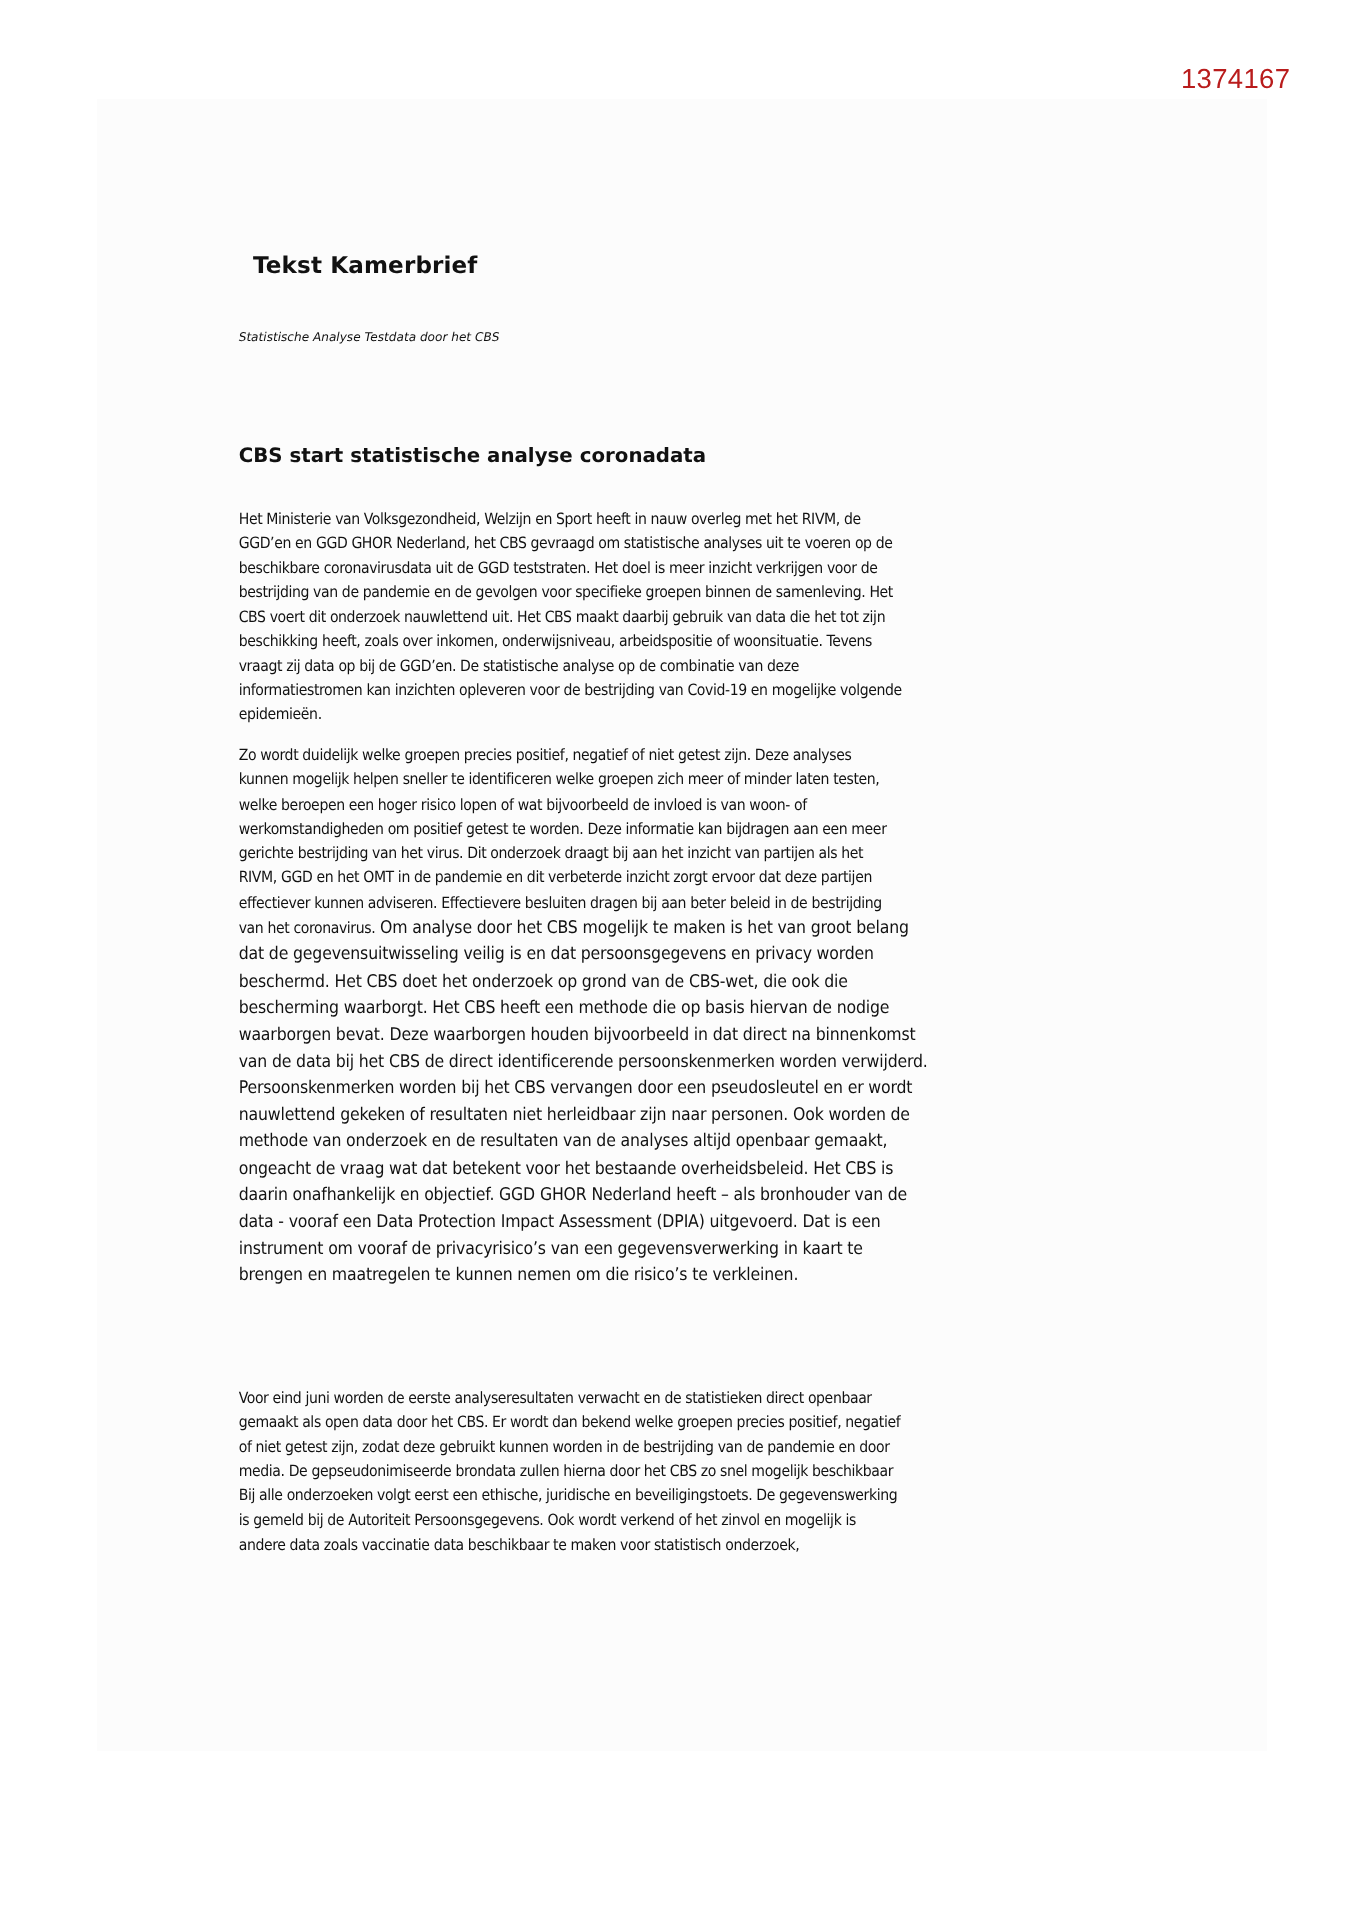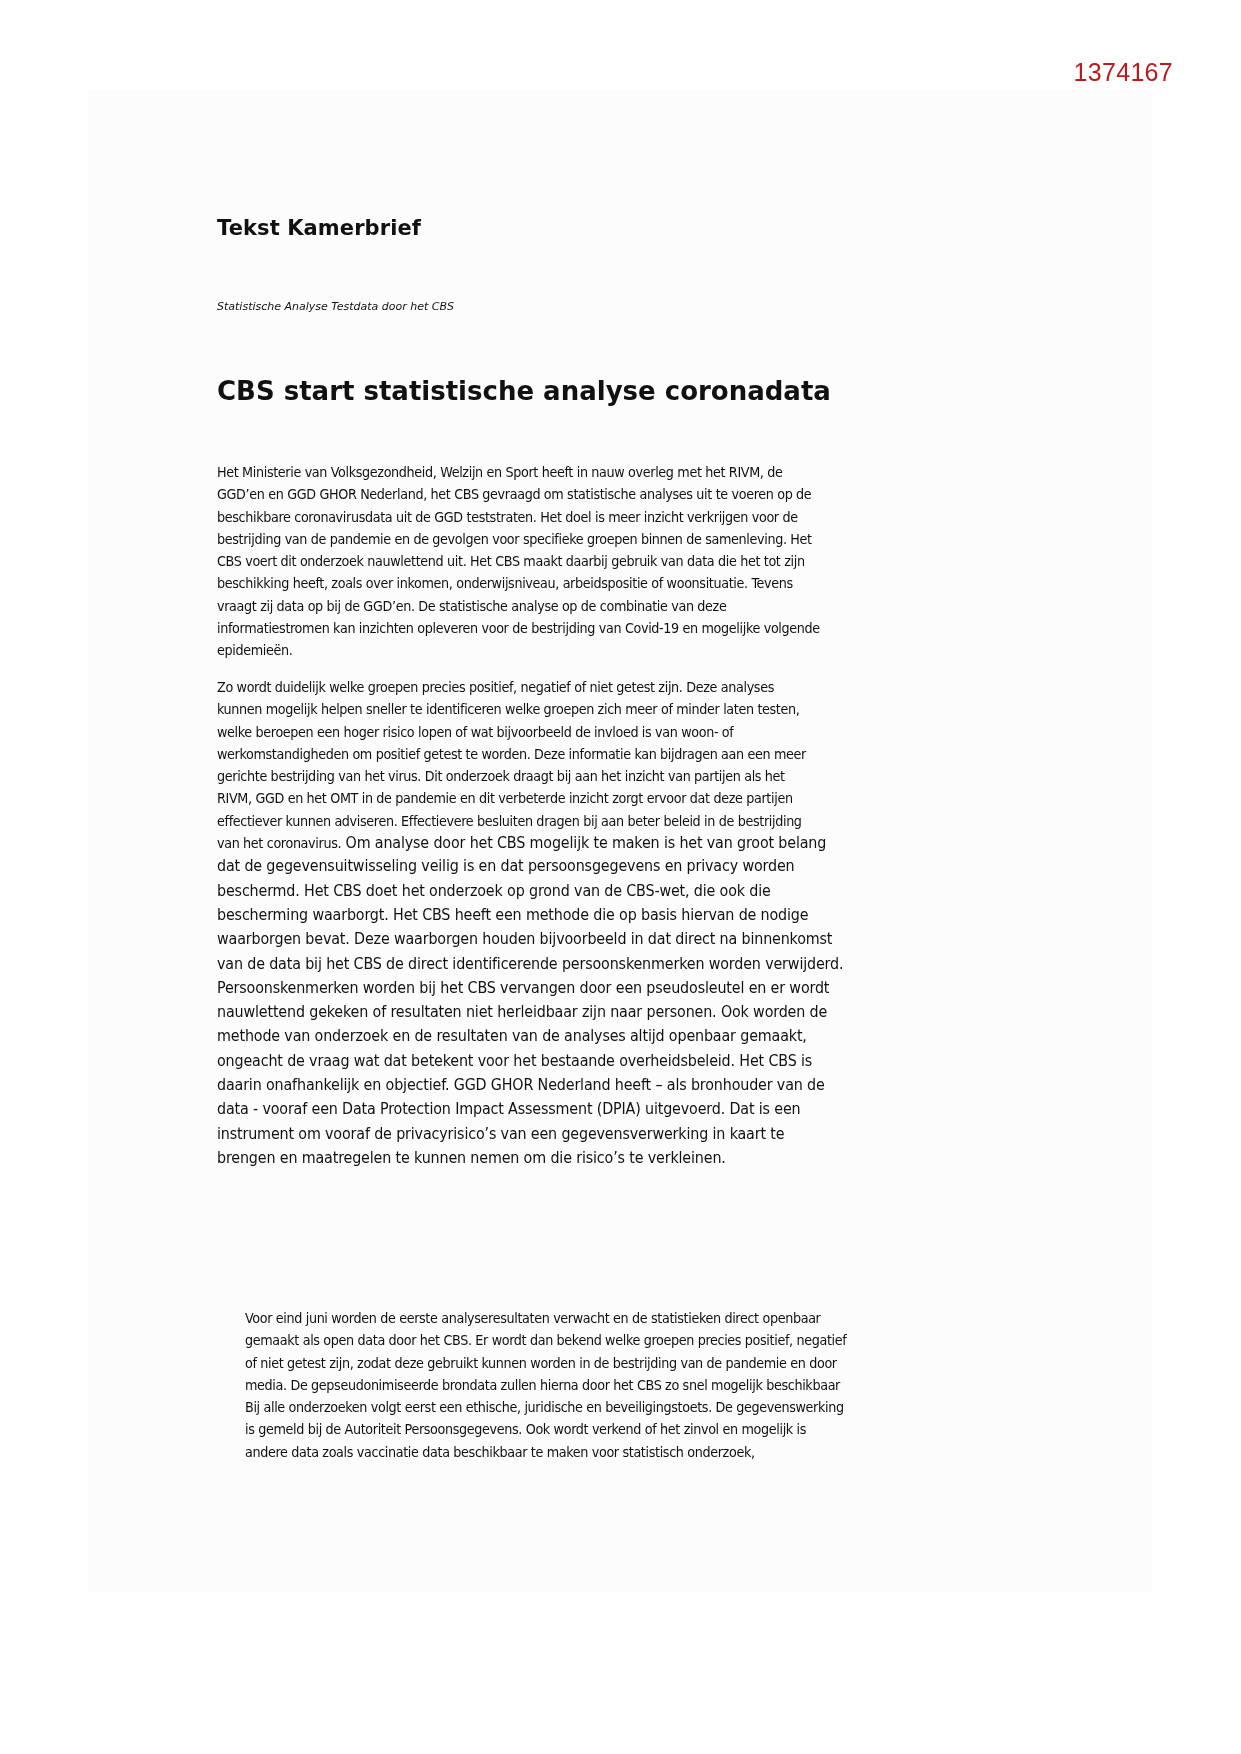--- a/index.html
+++ b/index.html
@@ -35,41 +35,41 @@
     .content {
       position: absolute;
       left: 217px;
       top: 0;
       width: 810px;
     }
     .title {
       position: absolute;
       top: 216px;
       left: 0;
-      margin: 0;
+      margin: 13px;
       font-size: 21px;
       font-weight: bold;
       letter-spacing: 0.1px;
       white-space: nowrap;
     }
     .subtitle {
       position: absolute;
       top: 300px;
       left: 0;
       margin: 0;
       font-size: 11px;
       font-style: italic;
       white-space: nowrap;
     }
     .heading {
       position: absolute;
-      top: 376px;
+      top: 404px;
       left: 0;
       margin: 0;
-      font-size: 26px;
+      font-size: 18px;
       font-weight: bold;
       white-space: nowrap;
     }
     .para {
       position: absolute;
       left: 0;
       margin: 0;
       width: 820px;
     }
     .line {
@@ -81,21 +81,21 @@
       font-size: 14.2px;
       line-height: 22.3px;
     }
     .line.big {
       font-size: 15.9px;
       line-height: 24.3px;
       letter-spacing: -0.15px;
     }
     #p1 { top: 461px; }
     #p2 { top: 676px; }
-    #p3 { top: 1307px; margin-left: 28px; }
+    #p3 { top: 1260px; }
   </style>
 </head>
 <body>
 
 <div class="doc-number">1374167</div>
 
 <div class="scan-area"></div>
 
 <div class="content">
   <h1 class="title">Tekst Kamerbrief</h1>

